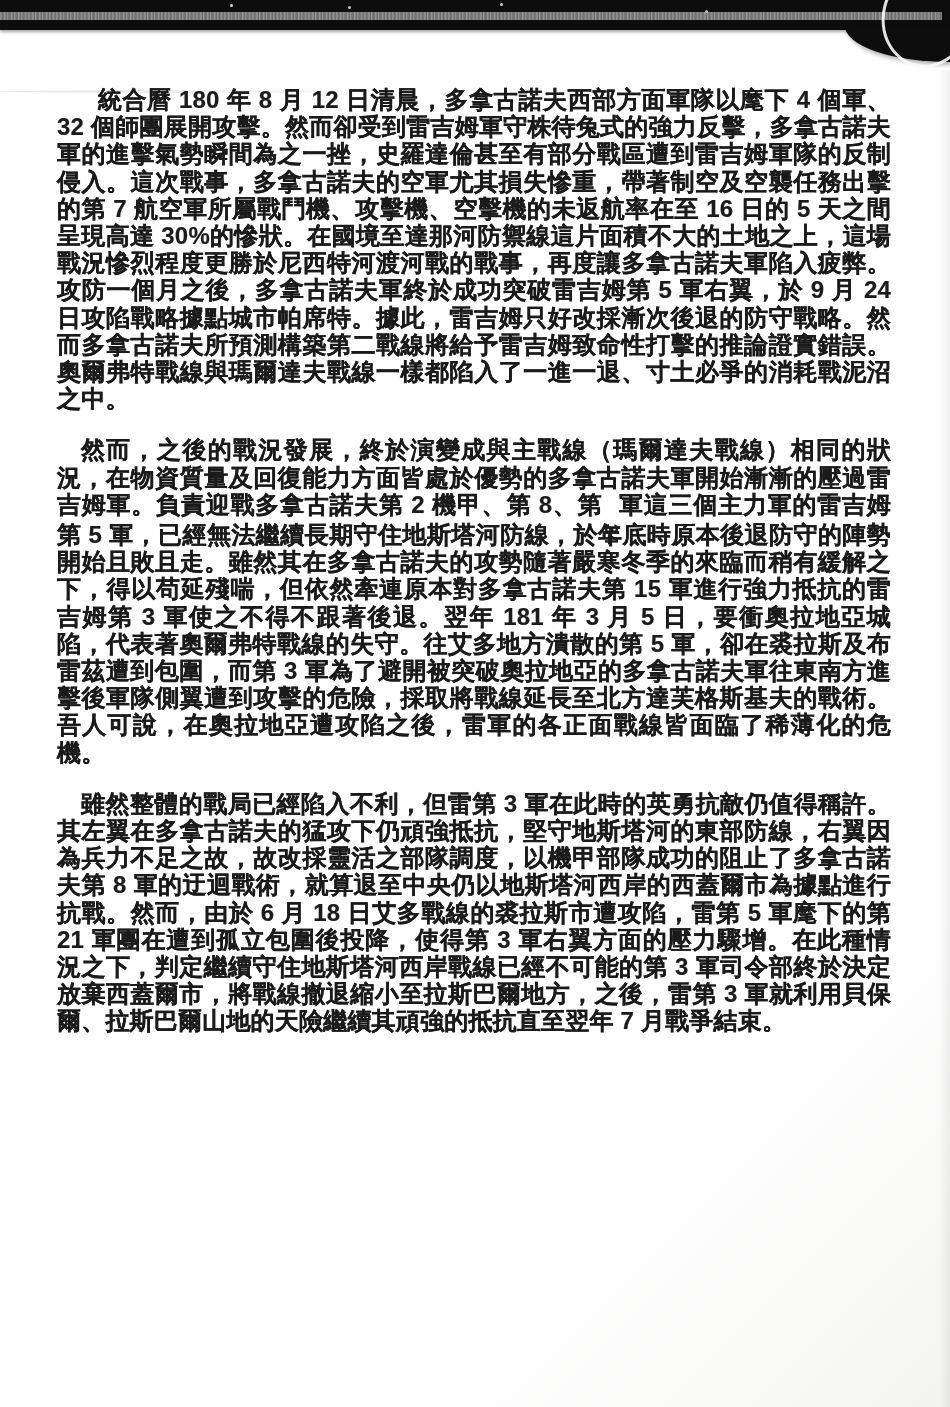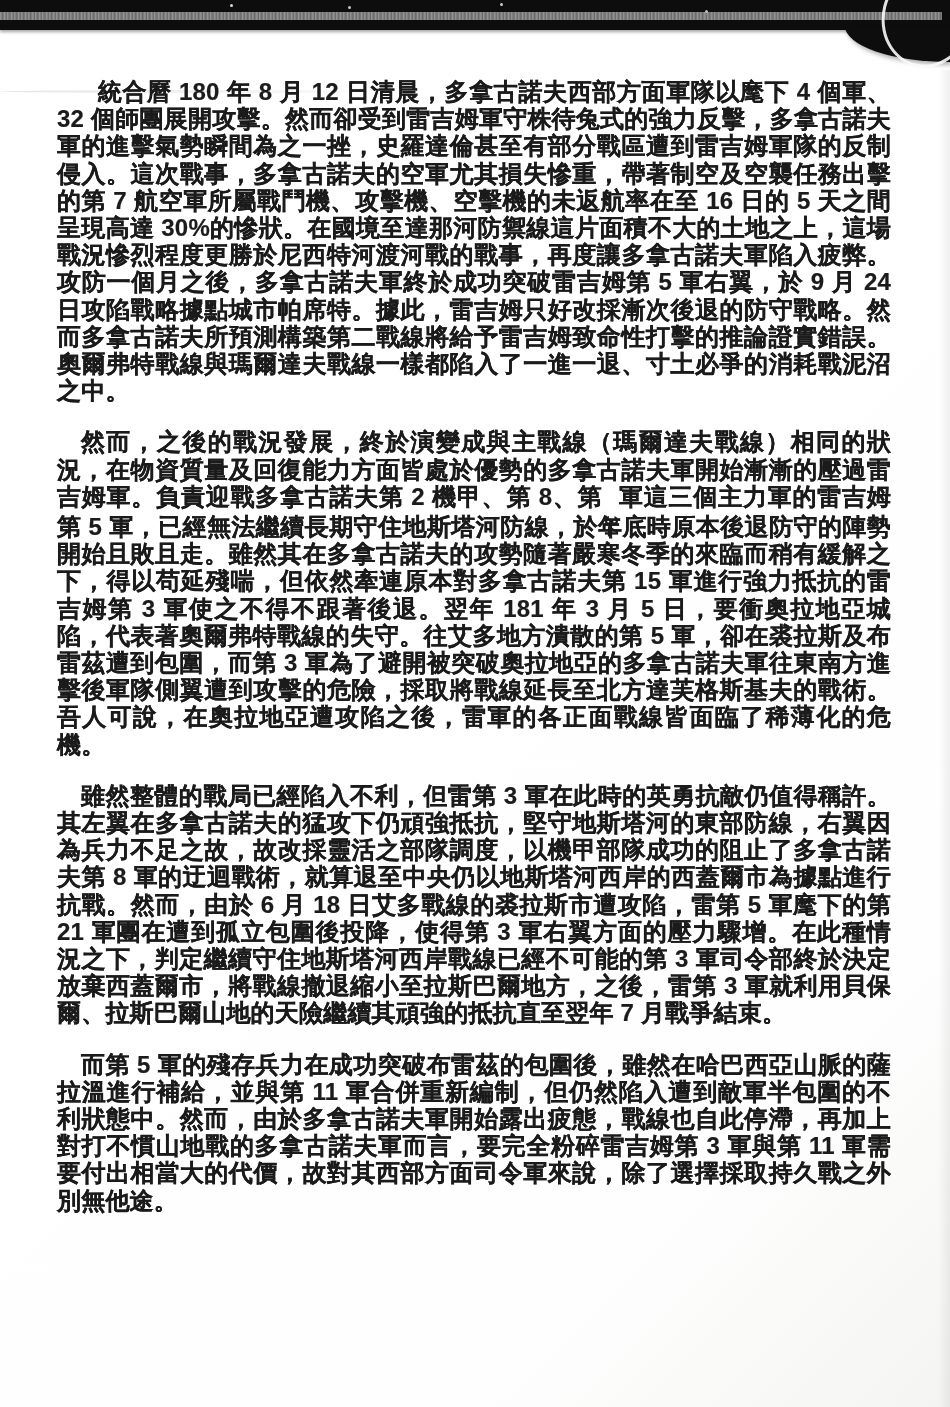--- a/index.html
+++ b/index.html
@@ -75,21 +75,21 @@
     width: 834px;
     color: #1b1b1b;
     font-size: 24px;
     line-height: 27.2px;
     font-weight: 600;
     text-align: justify;
     letter-spacing: 0.2px;
     -webkit-text-stroke: 0.2px #1b1b1b;
   }
   .text-block p {
-    margin: 0 0 24px 0;
+    margin: 8px 0 24px 0;
     text-indent: 1em;
   }
   .text-block p.first {
     text-indent: 1.7em;
   }
   .rot {
     display: inline-block;
     width: 0.85em;
     font-size: 0.78em;
     text-align: center;
@@ -114,17 +114,16 @@
   <div class="crease"></div>
   <div class="right-vignette"></div>
 
   <div class="text-block">
     <p class="first">統合曆 180 年 8 月 12 日清晨，多拿古諾夫西部方面軍隊以麾下 4 個軍、32 個師團展開攻擊。然而卻受到雷吉姆軍守株待兔式的強力反擊，多拿古諾夫軍的進擊氣勢瞬間為之一挫，史羅達倫甚至有部分戰區遭到雷吉姆軍隊的反制侵入。這次戰事，多拿古諾夫的空軍尤其損失慘重，帶著制空及空襲任務出擊的第 7 航空軍所屬戰鬥機、攻擊機、空擊機的未返航率在至 16 日的 5 天之間呈現高達 30%的慘狀。在國境至達那河防禦線這片面積不大的土地之上，這場戰況慘烈程度更勝於尼西特河渡河戰的戰事，再度讓多拿古諾夫軍陷入疲弊。攻防一個月之後，多拿古諾夫軍終於成功突破雷吉姆第 5 軍右翼，於 9 月 24 日攻陷戰略據點城市帕席特。據此，雷吉姆只好改採漸次後退的防守戰略。然而多拿古諾夫所預測構築第二戰線將給予雷吉姆致命性打擊的推論證實錯誤。奧爾弗特戰線與瑪爾達夫戰線一樣都陷入了一進一退、寸土必爭的消耗戰泥沼之中。</p>
 
     <p><span>然而，之後的戰況發展，終於演變成與主戰線（瑪爾達夫戰線）相同的狀況，在物資質量及回復能力方面皆處於優勢的多拿古諾夫軍開始漸漸的壓過雷吉姆軍。負責迎戰多拿古諾夫第 2 機甲、第 8、第</span><span class="rot">34</span><span>軍這三個主力軍的雷吉姆第 5 軍，已經無法繼續長期守住地斯塔河防線，於年底時原本後退防守的陣勢開始且敗且走。雖然其在多拿古諾夫的攻勢隨著嚴寒冬季的來臨而稍有緩解之下，得以苟延殘喘，但依然牽連原本對多拿古諾夫第 15 軍進行強力抵抗的雷吉姆第 3 軍使之不得不跟著後退。翌年 181 年 3 月 5 日，要衝奧拉地亞城陷，代表著奧爾弗特戰線的失守。往艾多地方潰散的第 5 軍，卻在裘拉斯及布雷茲遭到包圍，而第 3 軍為了避開被突破奧拉地亞的多拿古諾夫軍往東南方進擊後軍隊側翼遭到攻擊的危險，採取將戰線延長至北方達芙格斯基夫的戰術。吾人可說，在奧拉地亞遭攻陷之後，雷軍的各正面戰線皆面臨了稀薄化的危機。</span></p>
 
     <p>雖然整體的戰局已經陷入不利，但雷第 3 軍在此時的英勇抗敵仍值得稱許。其左翼在多拿古諾夫的猛攻下仍頑強抵抗，堅守地斯塔河的東部防線，右翼因為兵力不足之故，故改採靈活之部隊調度，以機甲部隊成功的阻止了多拿古諾夫第 8 軍的迂迴戰術，就算退至中央仍以地斯塔河西岸的西蓋爾市為據點進行抗戰。然而，由於 6 月 18 日艾多戰線的裘拉斯市遭攻陷，雷第 5 軍麾下的第 21 軍團在遭到孤立包圍後投降，使得第 3 軍右翼方面的壓力驟增。在此種情況之下，判定繼續守住地斯塔河西岸戰線已經不可能的第 3 軍司令部終於決定放棄西蓋爾市，將戰線撤退縮小至拉斯巴爾地方，之後，雷第 3 軍就利用貝保爾、拉斯巴爾山地的天險繼續其頑強的抵抗直至翌年 7 月戰爭結束。</p>
 
-    <p>而第 5 軍的殘存兵力在成功突破布雷茲的包圍後，雖然在哈巴西亞山脈的薩拉溫進行補給，並與第 11 軍合併重新編制，但仍然陷入遭到敵軍半包圍的不利狀態中。然而，由於多拿古諾夫軍開始露出疲態，戰線也自此停滯，再加上對打不慣山地戰的多拿古諾夫軍而言，要完全粉碎雷吉姆第 3 軍與第 11 軍需要付出相當大的代價，故對其西部方面司令軍來說，除了選擇採取持久戰之外別無他途。</p>
 
   </div>
 
 </div>
 
 </body></html>

